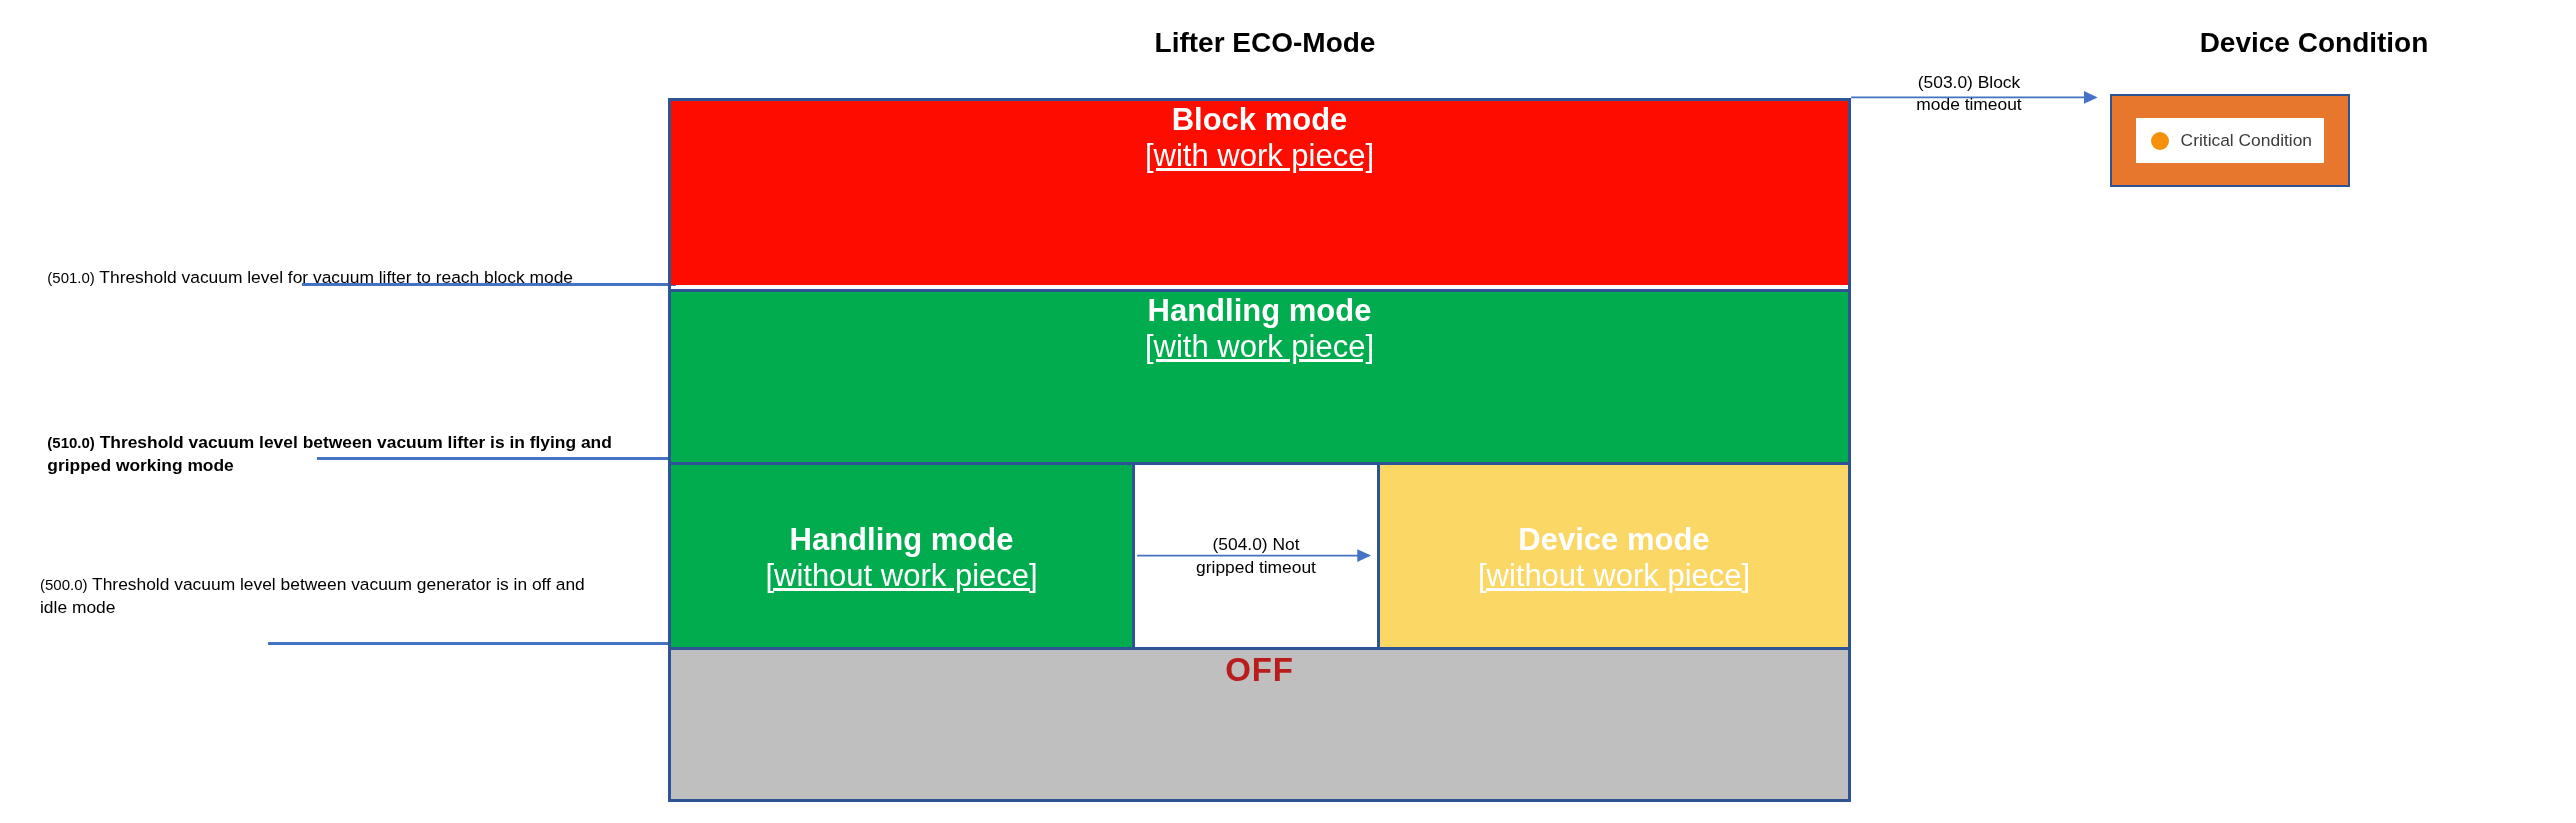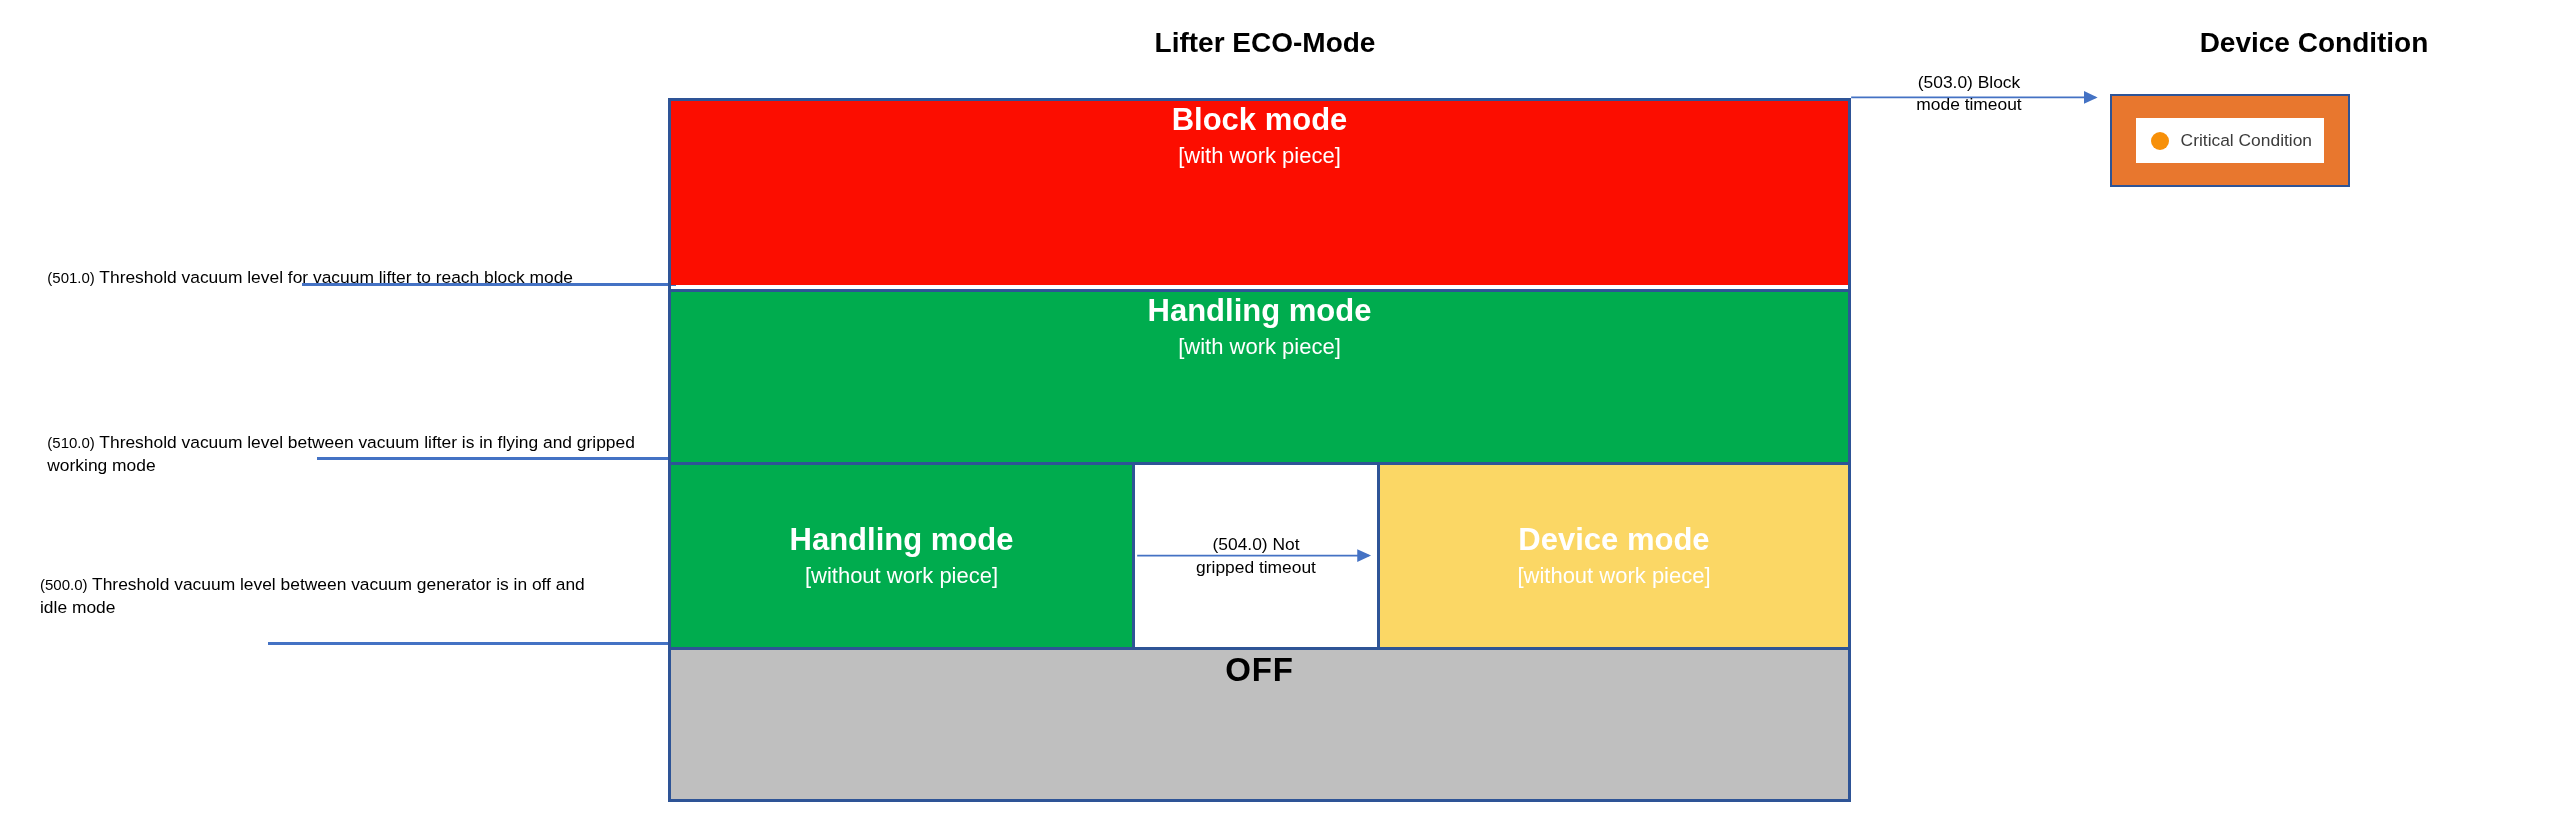--- a/index.html
+++ b/index.html
@@ -114,46 +114,47 @@
   .mode-title {
     font-weight: bold;
     color: #ffffff;
     font-size: 31px;
     line-height: 38px;
     text-align: center;
     white-space: nowrap;
   }
   .mode-sub {
     color: #ffffff;
-    font-size: 22px;
+    font-size: 31px;
     line-height: 33px;
     text-align: center;
     white-space: nowrap;
+    text-decoration: underline;
   }
   #off-label {
     font-weight: bold;
-    color: #000000;
+    color: #b91c1c;
     font-size: 33px;
     line-height: 40px;
     letter-spacing: 0.8px;
   }
 
   
   .threshold-label {
     position: absolute;
     font-size: 17.4px;
     line-height: 22px;
     color: #000000;
     text-align: left;
     margin-left: 39px;
   }
   .threshold-code { font-size: 15px; }
 
   #label-501 { left: 8.3px; top: 266px; width: 612px; }
-  #label-510 { left: 8.3px; top: 431px; width: 628px; }
+  #label-510 { left: 8.3px; top: 431px; width: 628px; font-weight: bold; }
   #label-500 { left: 1px; top: 573px; width: 545px; }
 
   .threshold-line {
     position: absolute;
     height: 2.5px;
     background: #4472c4;
   }
   #line-501 { left: 302px; top: 283px; width: 374px; }
   #line-510 { left: 317px; top: 457px; width: 359px; }
   #line-500 { left: 268px; top: 642px; width: 407px; }

